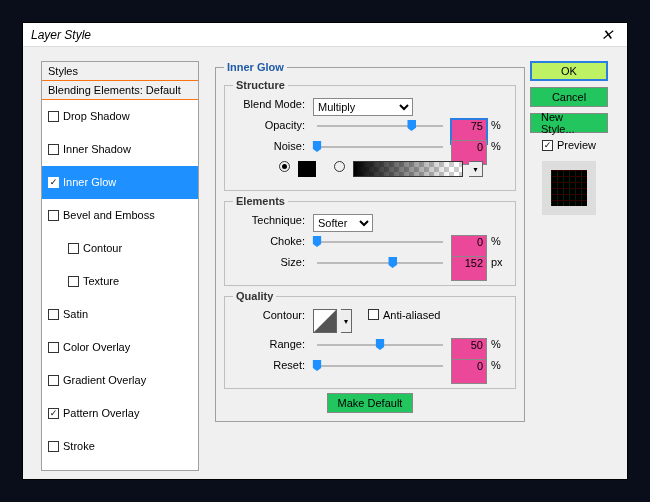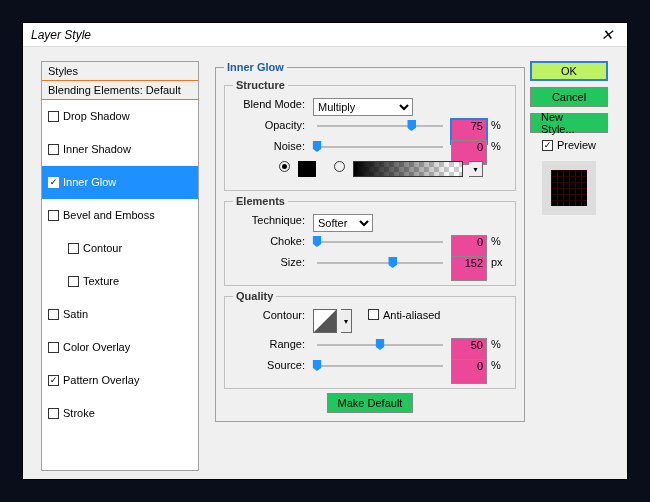--- a/index.html
+++ b/index.html
@@ -143,20 +143,24 @@
           </div>
           <div class="style-row">
             <span class="cb"></span>
             <span>Satin</span>
           </div>
           <div class="style-row">
             <span class="cb"></span>
             <span>Color Overlay</span>
           </div>
           <div class="style-row">
+            <span class="cb"></span>
+            <span>Gradient Overlay</span>
+          </div>
+          <div class="style-row">
             <span class="cb checked"></span>
             <span>Pattern Overlay</span>
           </div>
           <div class="style-row">
             <span class="cb"></span>
             <span>Stroke</span>
           </div>
         </div>
     </div>
 
@@ -241,21 +245,21 @@
           <div class="row">
             <span class="lbl">Range:</span>
             <div class="slider">
               <div class="slider-track"></div>
                 <div class="slider-thumb" style="left:50%"></div>
             </div>
             <div class="numbox">50</div>
             <span class="unit">%</span>
           </div>
           <div class="row">
-            <span class="lbl">Source:</span>
+            <span class="lbl">Reset:</span>
             <div class="slider">
               <div class="slider-track"></div>
                 <div class="slider-thumb" style="left:0%"></div>
             </div>
             <div class="numbox">0</div>
             <span class="unit">%</span>
           </div>
         </fieldset>
 
         <div class="btnrow">

